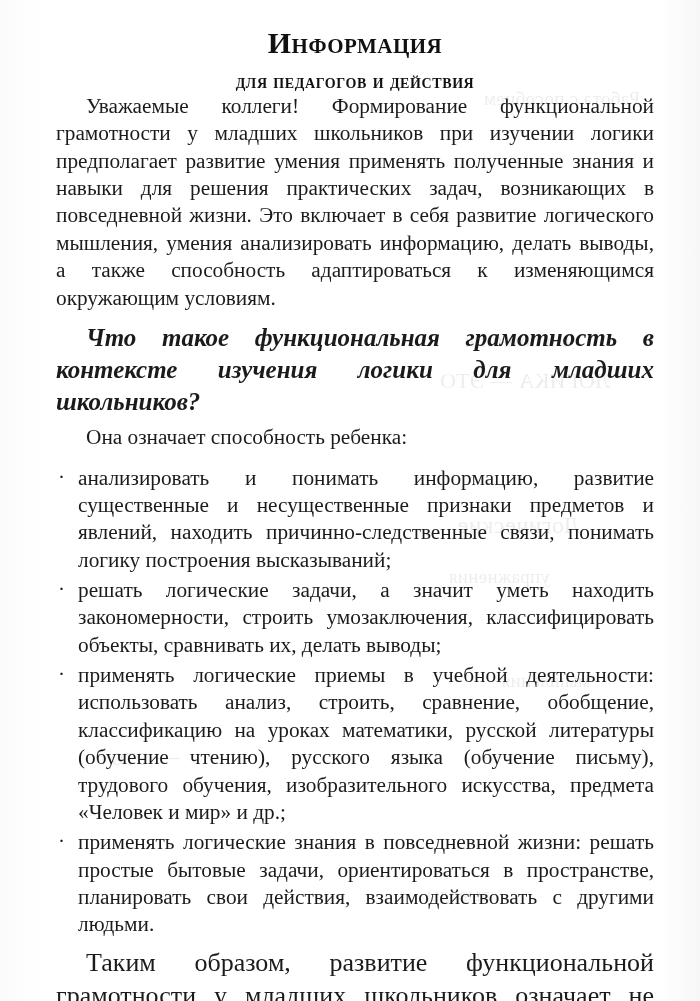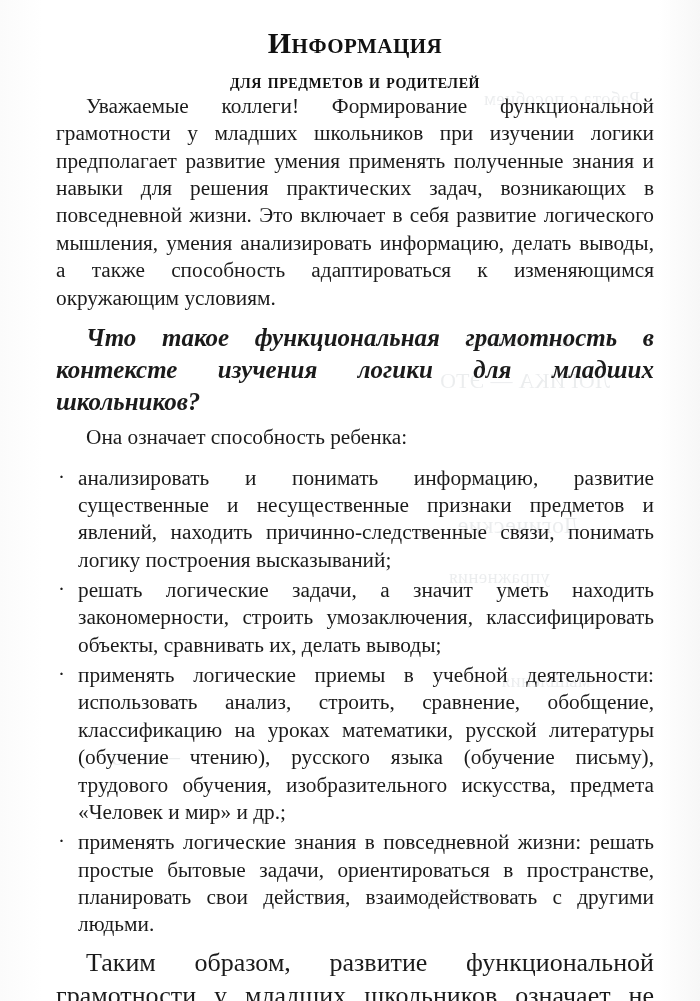--- a/index.html
+++ b/index.html
@@ -141,21 +141,21 @@
     <span class="bl" style="left:120px; top:512px; font-size:24px;">Логические</span>
     <span class="bl" style="left:150px; top:566px;">упражнения</span>
     <span class="bl" style="left:110px; top:670px;">мышления</span>
     <span class="bl" style="left:520px; top:742px; font-size:26px;">— это</span>
     <span class="bl" style="left:210px; top:884px;">выводы</span>
   </div>
 
   <div class="content">
 
     <h1 class="title">Информация</h1>
-    <h2 class="subtitle">для предметов и родителей</h2>
+    <h2 class="subtitle">для педагогов и действия</h2>
 
     <p class="para first">Уважаемые коллеги! Формирование функциональной грамотности у младших школьников при изучении логики предполагает развитие умения применять полученные знания и навыки для решения практических задач, возникающих в повседневной жизни. Это включает в себя развитие логического мышления, умения анализировать информацию, делать выводы, а также способность адаптироваться к изменяющимся окружающим условиям.</p>
 
     <p class="question">Что такое функциональная грамотность в контексте изучения логики для младших школьников?</p>
 
     <p class="lead">Она означает способность ребенка:</p>
 
     <ul class="bullets">
       <li>
         <span class="dot">·</span>

